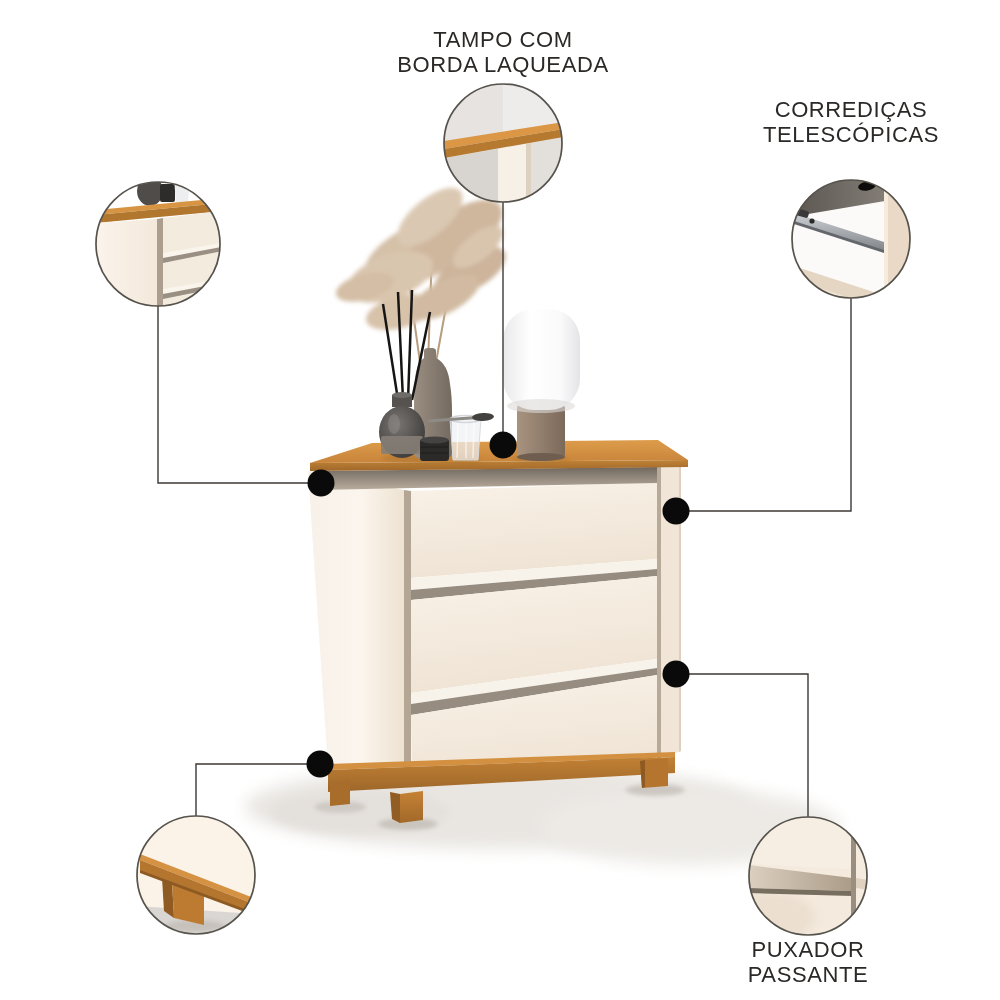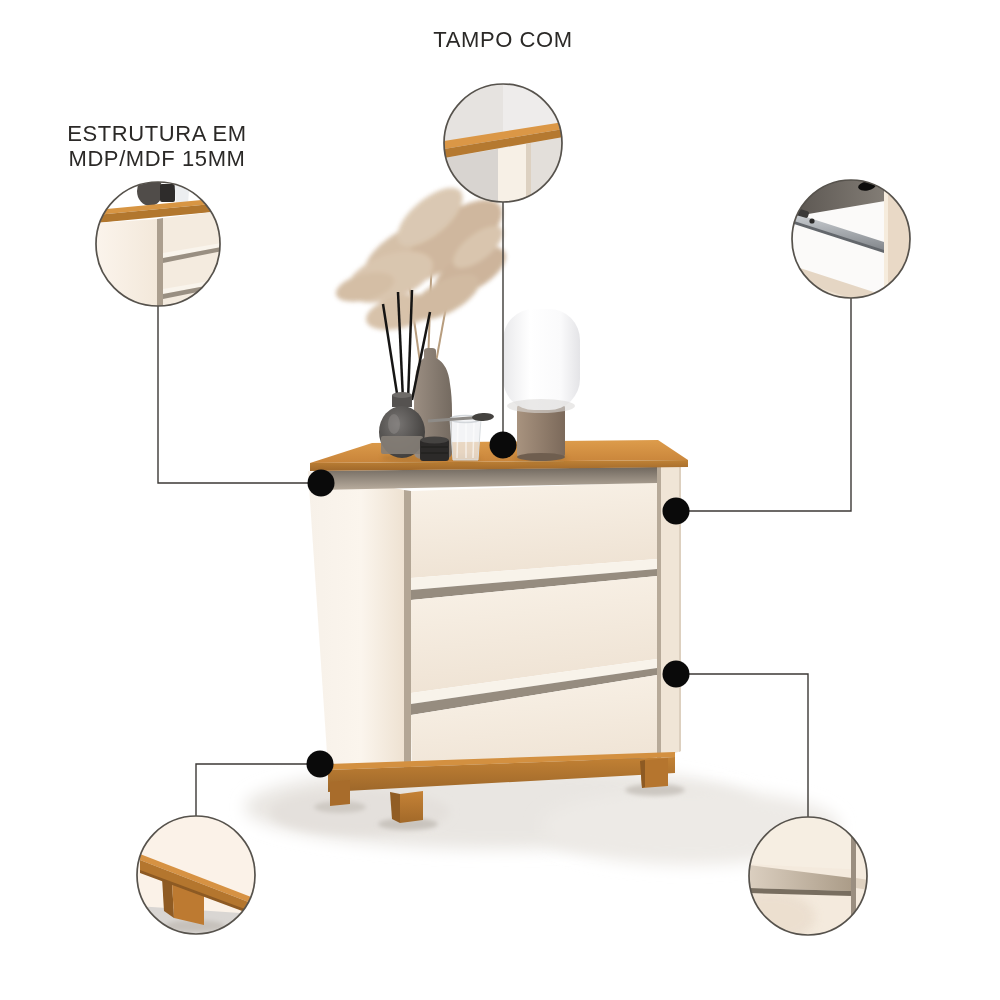--- a/index.html
+++ b/index.html
@@ -307,27 +307,30 @@
       <polygon points="851,806 856,806 856,924 851,924" fill="#9a8e80"></polygon>
       <polygon points="856,806 868,806 868,924 856,924" fill="#f5ebde"></polygon>
       <polygon points="856,866 868,868 868,878 856,876" fill="#dfd2c1"></polygon>
     </g>
     <circle class="ring" cx="808" cy="864" r="59"></circle>
   </g>
 </svg>
 
 <div class="label" style="left:503px;top:15px;">
   <div>TAMPO COM</div>
-</div>
-
-<div class="label" style="left:157px;top:109px;">
-  <div>ESTRUTURA EM</div>
-  <div>MDP/MDF 15MM</div>
-</div>
+  <div>BORDA LAQUEADA</div>
+</div>
+
 
 <div class="label" style="left:851px;top:85px;">
+  <div>CORREDIÇAS</div>
+  <div>TELESCÓPICAS</div>
 </div>
 
 <div class="label" style="left:196px;top:925px;">
 </div>
 
+<div class="label" style="left:808px;top:925px;">
+  <div>PUXADOR</div>
+  <div>PASSANTE</div>
+</div>
 
 </div>
 
 </body></html>

